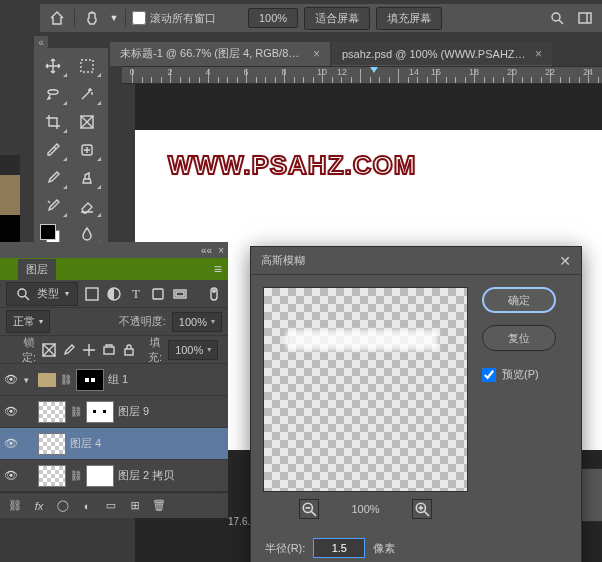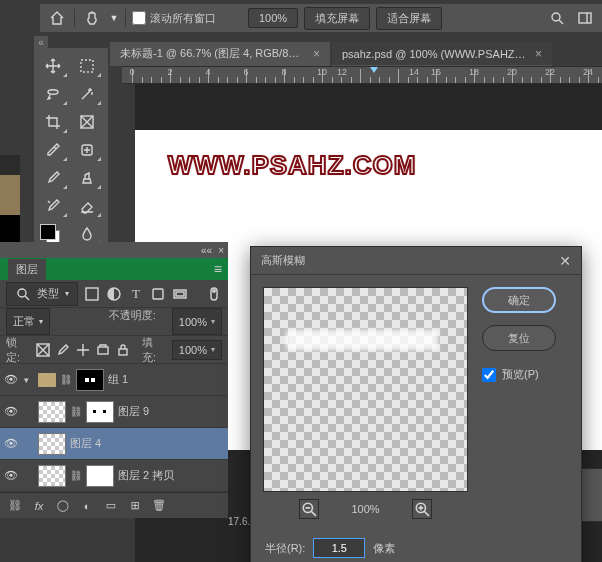--- a/index.html
+++ b/index.html
@@ -46,32 +46,32 @@
 
 
 .canvas-dark { position:absolute; top:84px; left:135px; right:0; bottom:0; background:#262626; }
 .canvas-white { position:absolute; top:130px; left:135px; right:0; height:320px; background:#fff; }
 .watermark { position:absolute; top:150px; left:168px; font-family:Arial Black,Arial,sans-serif; font-size:26px; font-weight:900; letter-spacing:1px; color:#fff; -webkit-text-stroke:2px #7c0d12; text-shadow:0 0 2px #7c0d12;}
 
 
 .layers { position:absolute; top:242px; left:0; width:228px; background:#454545; }
 .layers-top { height:16px; background:#535353; display:flex; align-items:center; justify-content:flex-end; padding:0 4px; gap:6px; }
 .layers-top span { font-size:10px; color:#ccc; }
-.layers-tabbar { height:22px; background:#15803d; display:flex; align-items:center; padding-left:8px;}
+.layers-tabbar { height:22px; background:#4d7c0f; display:flex; align-items:center; padding-left:18px;}
 .layers-tabbar .ptab { padding:3px 8px; background:#454545; }
 .layers-tabbar .menu { margin-left:auto; padding:0 6px; font-size:14px;}
 .layers-row1 { height:28px; border-bottom:1px solid #383838; display:flex; align-items:center; padding:0 6px; gap:6px;}
 .layers-row1 .kind { background:#3a3a3a; padding:3px 8px; border:1px solid #2d2d2d; display:flex; align-items:center; gap:6px;}
 .layers-row1 .ficon { width:16px; height:16px; display:flex; align-items:center; justify-content:center; color:#ccc;}
-.layers-row2 { height:28px; border-bottom:1px solid #383838; display:flex; padding:0 6px; gap:16px;}
+.layers-row2 { height:28px; border-bottom:1px solid #383838; display:flex; align-items:center; padding:0 6px; gap:6px;}
 .layers-row2 .drop { background:#3a3a3a; padding:3px 6px; border:1px solid #2d2d2d; display:flex; align-items:center; gap:4px; }
 .lbl { color:#bbb; }
 .pct { background:#3a3a3a; padding:3px 6px; display:flex; align-items:center; gap:4px; border:1px solid #2d2d2d;}
 .pct .cd { font-size:8px; color:#aaa;}
-.layers-row3 { height:28px; border-bottom:1px solid #383838; display:flex; align-items:center; padding:0 6px; gap:6px;}
+.layers-row3 { height:28px; border-bottom:1px solid #383838; display:flex; align-items:center; padding:0 22px; gap:6px;text-align:center;}
 .lock-ic { width:14px; height:14px; display:flex; align-items:center; justify-content:center; color:#ccc;}
 .layer-list .lrow { height:32px; border-bottom:1px solid #383838; display:flex; align-items:center; padding:0 4px; gap:4px;}
 .layer-list .lrow.sel { background:#5f7aa0; }
 .layer-list .eye { width:16px; color:#ddd;}
 .layer-list .carrot { width:10px; color:#ccc; font-size:9px;}
 .layer-list .indent { width:10px; }
 .layer-list .thumb { width:28px; height:22px; background:#fff; border:1px solid #777;}
 .layer-list .thumb.checker { background:repeating-conic-gradient(#ccc 0% 25%, #fff 0% 50%) 0 0/8px 8px;}
 .layer-list .mask { width:12px; height:22px; display:flex; align-items:center; justify-content:center; color:#ccc;}
 .layer-list .folder-ic { width:18px; height:14px; background:#bfa877; border-radius:1px;}
@@ -122,22 +122,22 @@
       </svg>
     </div>
   <span class="tb-icon" style="width:10px;font-size:9px;">▼</span>
   <div class="tb-sep"></div>
   <label class="tb-check">
     <input type="checkbox" style="">
     <span>滚动所有窗口</span>
   </label>
   <div style="width:20px"></div>
   <div class="tb-pill">100%</div>
+  <div class="tb-btn">适合屏幕</div>
   <div class="tb-btn">填充屏幕</div>
-  <div class="tb-btn">适合屏幕</div>
   <div style="flex:1"></div>
   <div class="tb-icon">
       <svg viewBox="0 0 16 16">
         <circle cx="7" cy="7" r="4"></circle>
         <path d="M10 10l4 4"></path>
       </svg>
     </div>
   <div class="tb-icon">
       <svg viewBox="0 0 16 16">
         <rect x="2" y="3" width="12" height="10"></rect>

